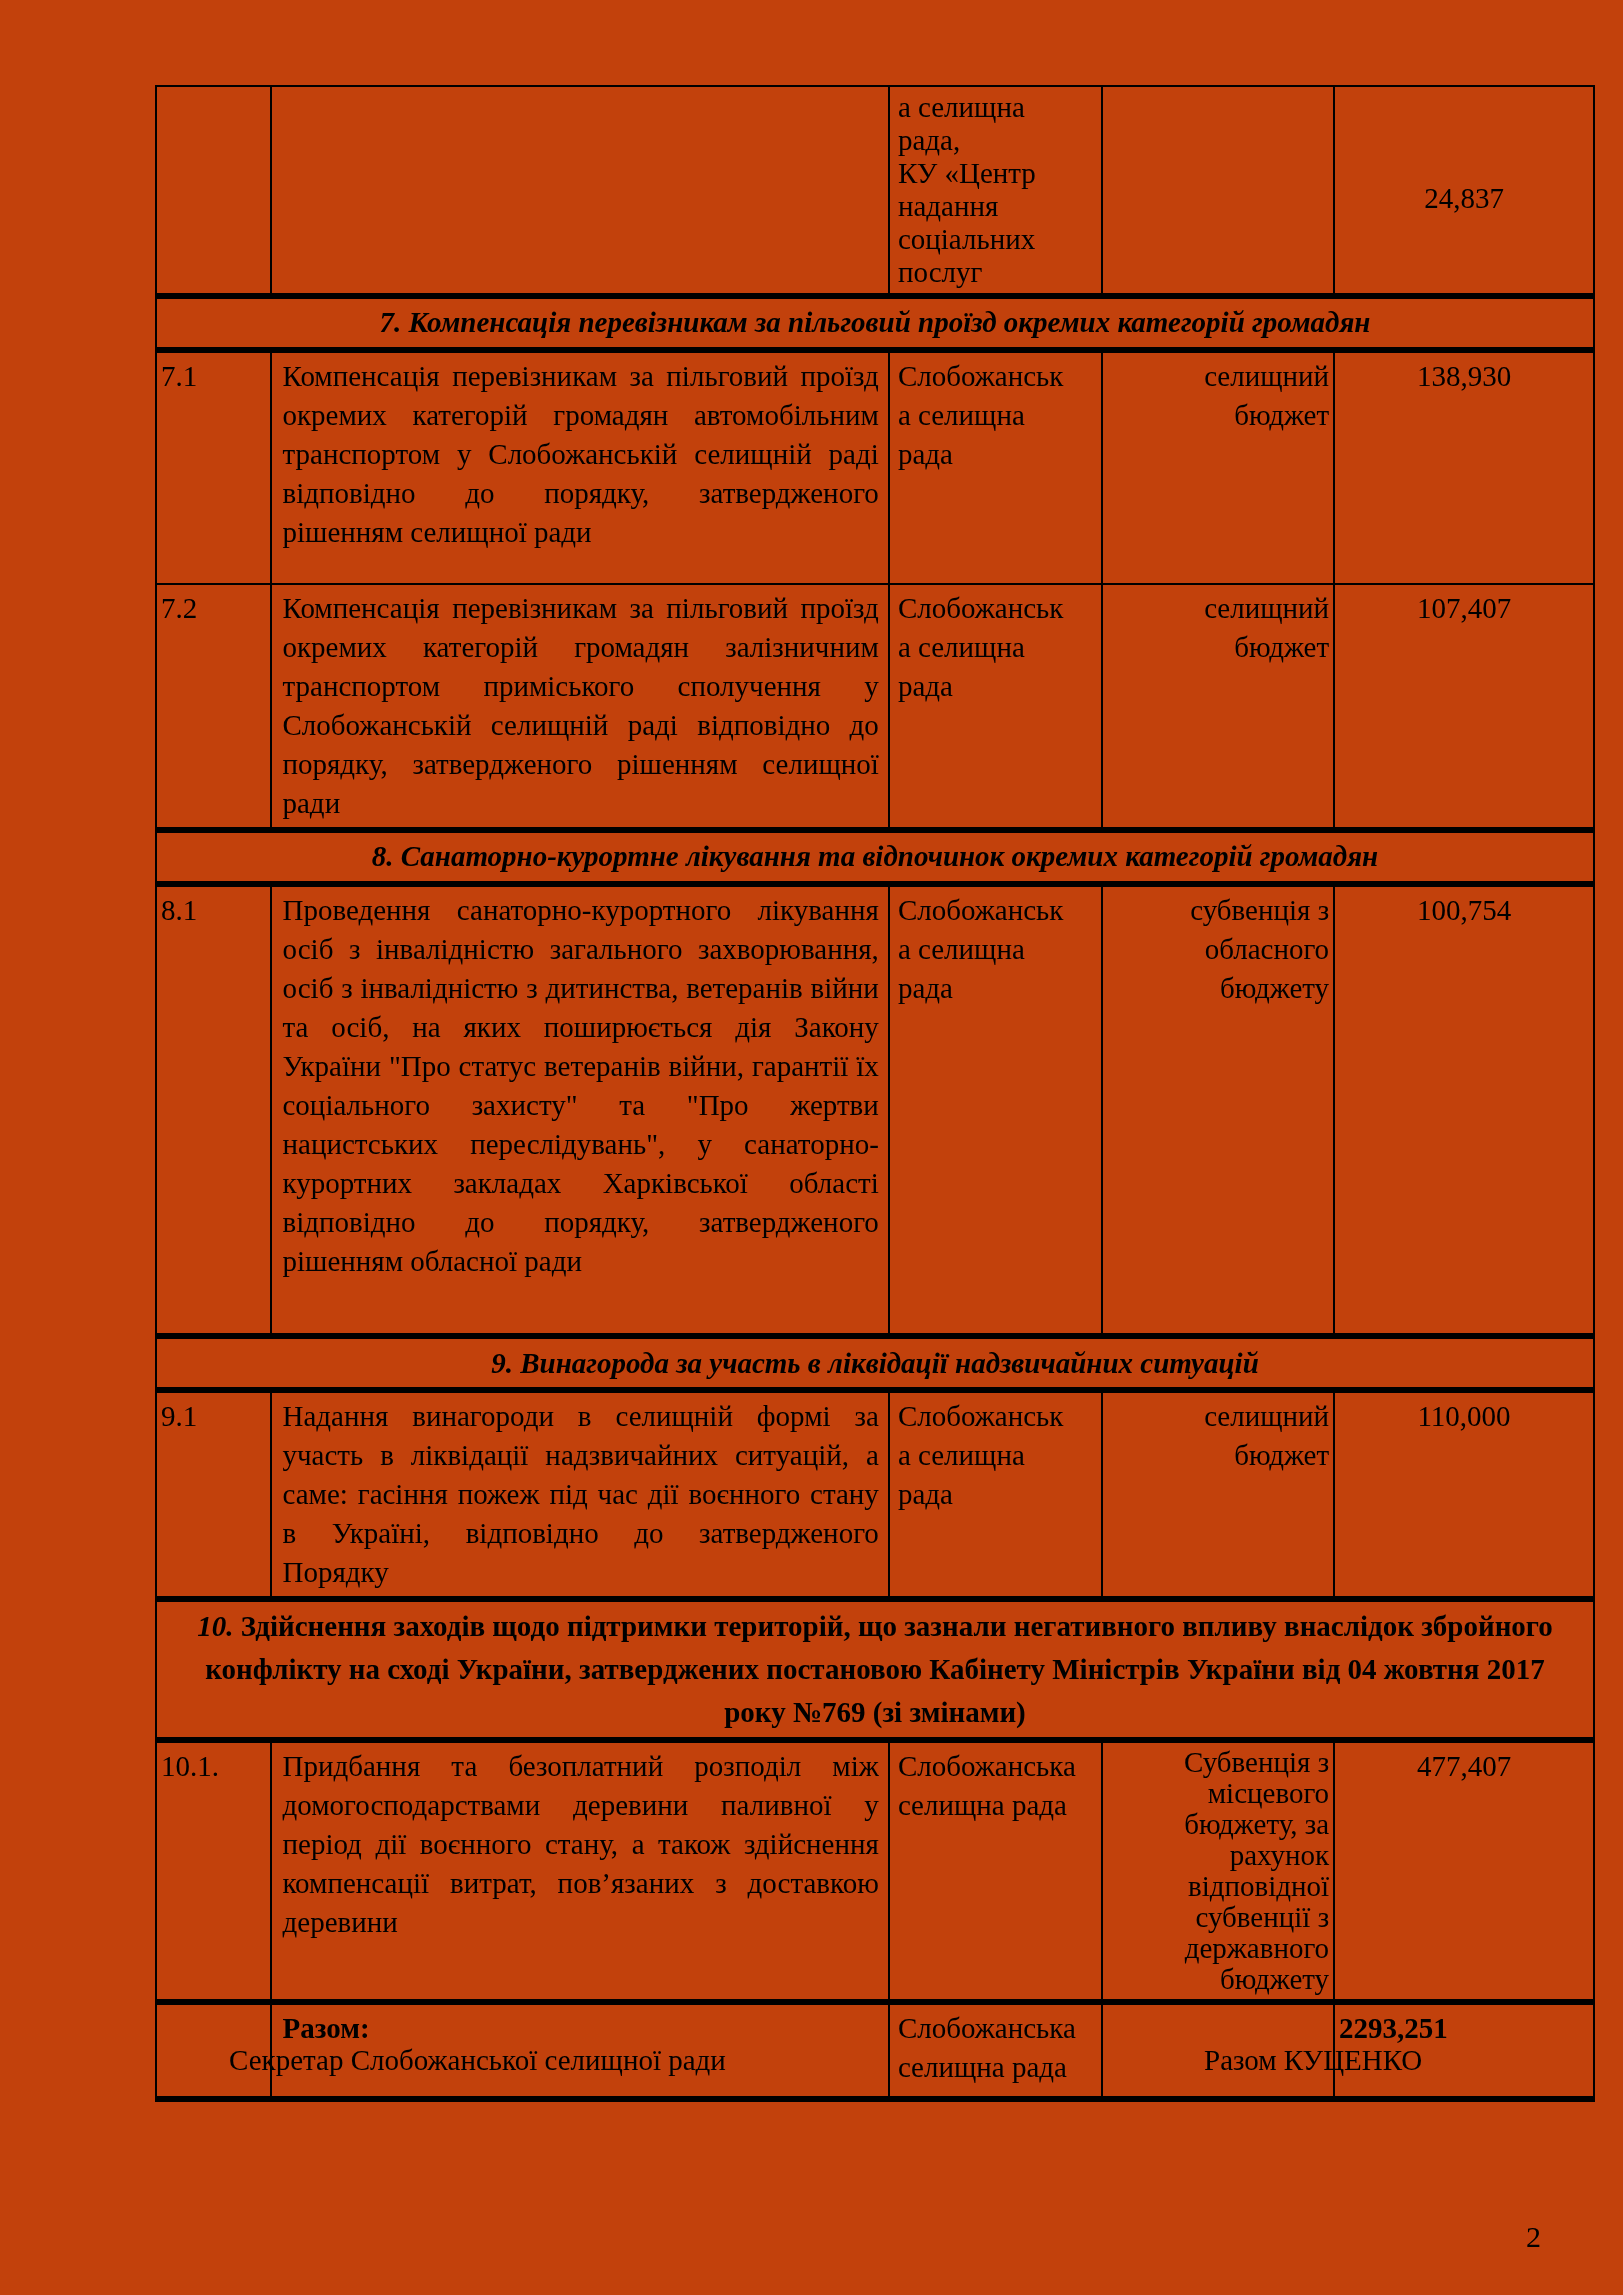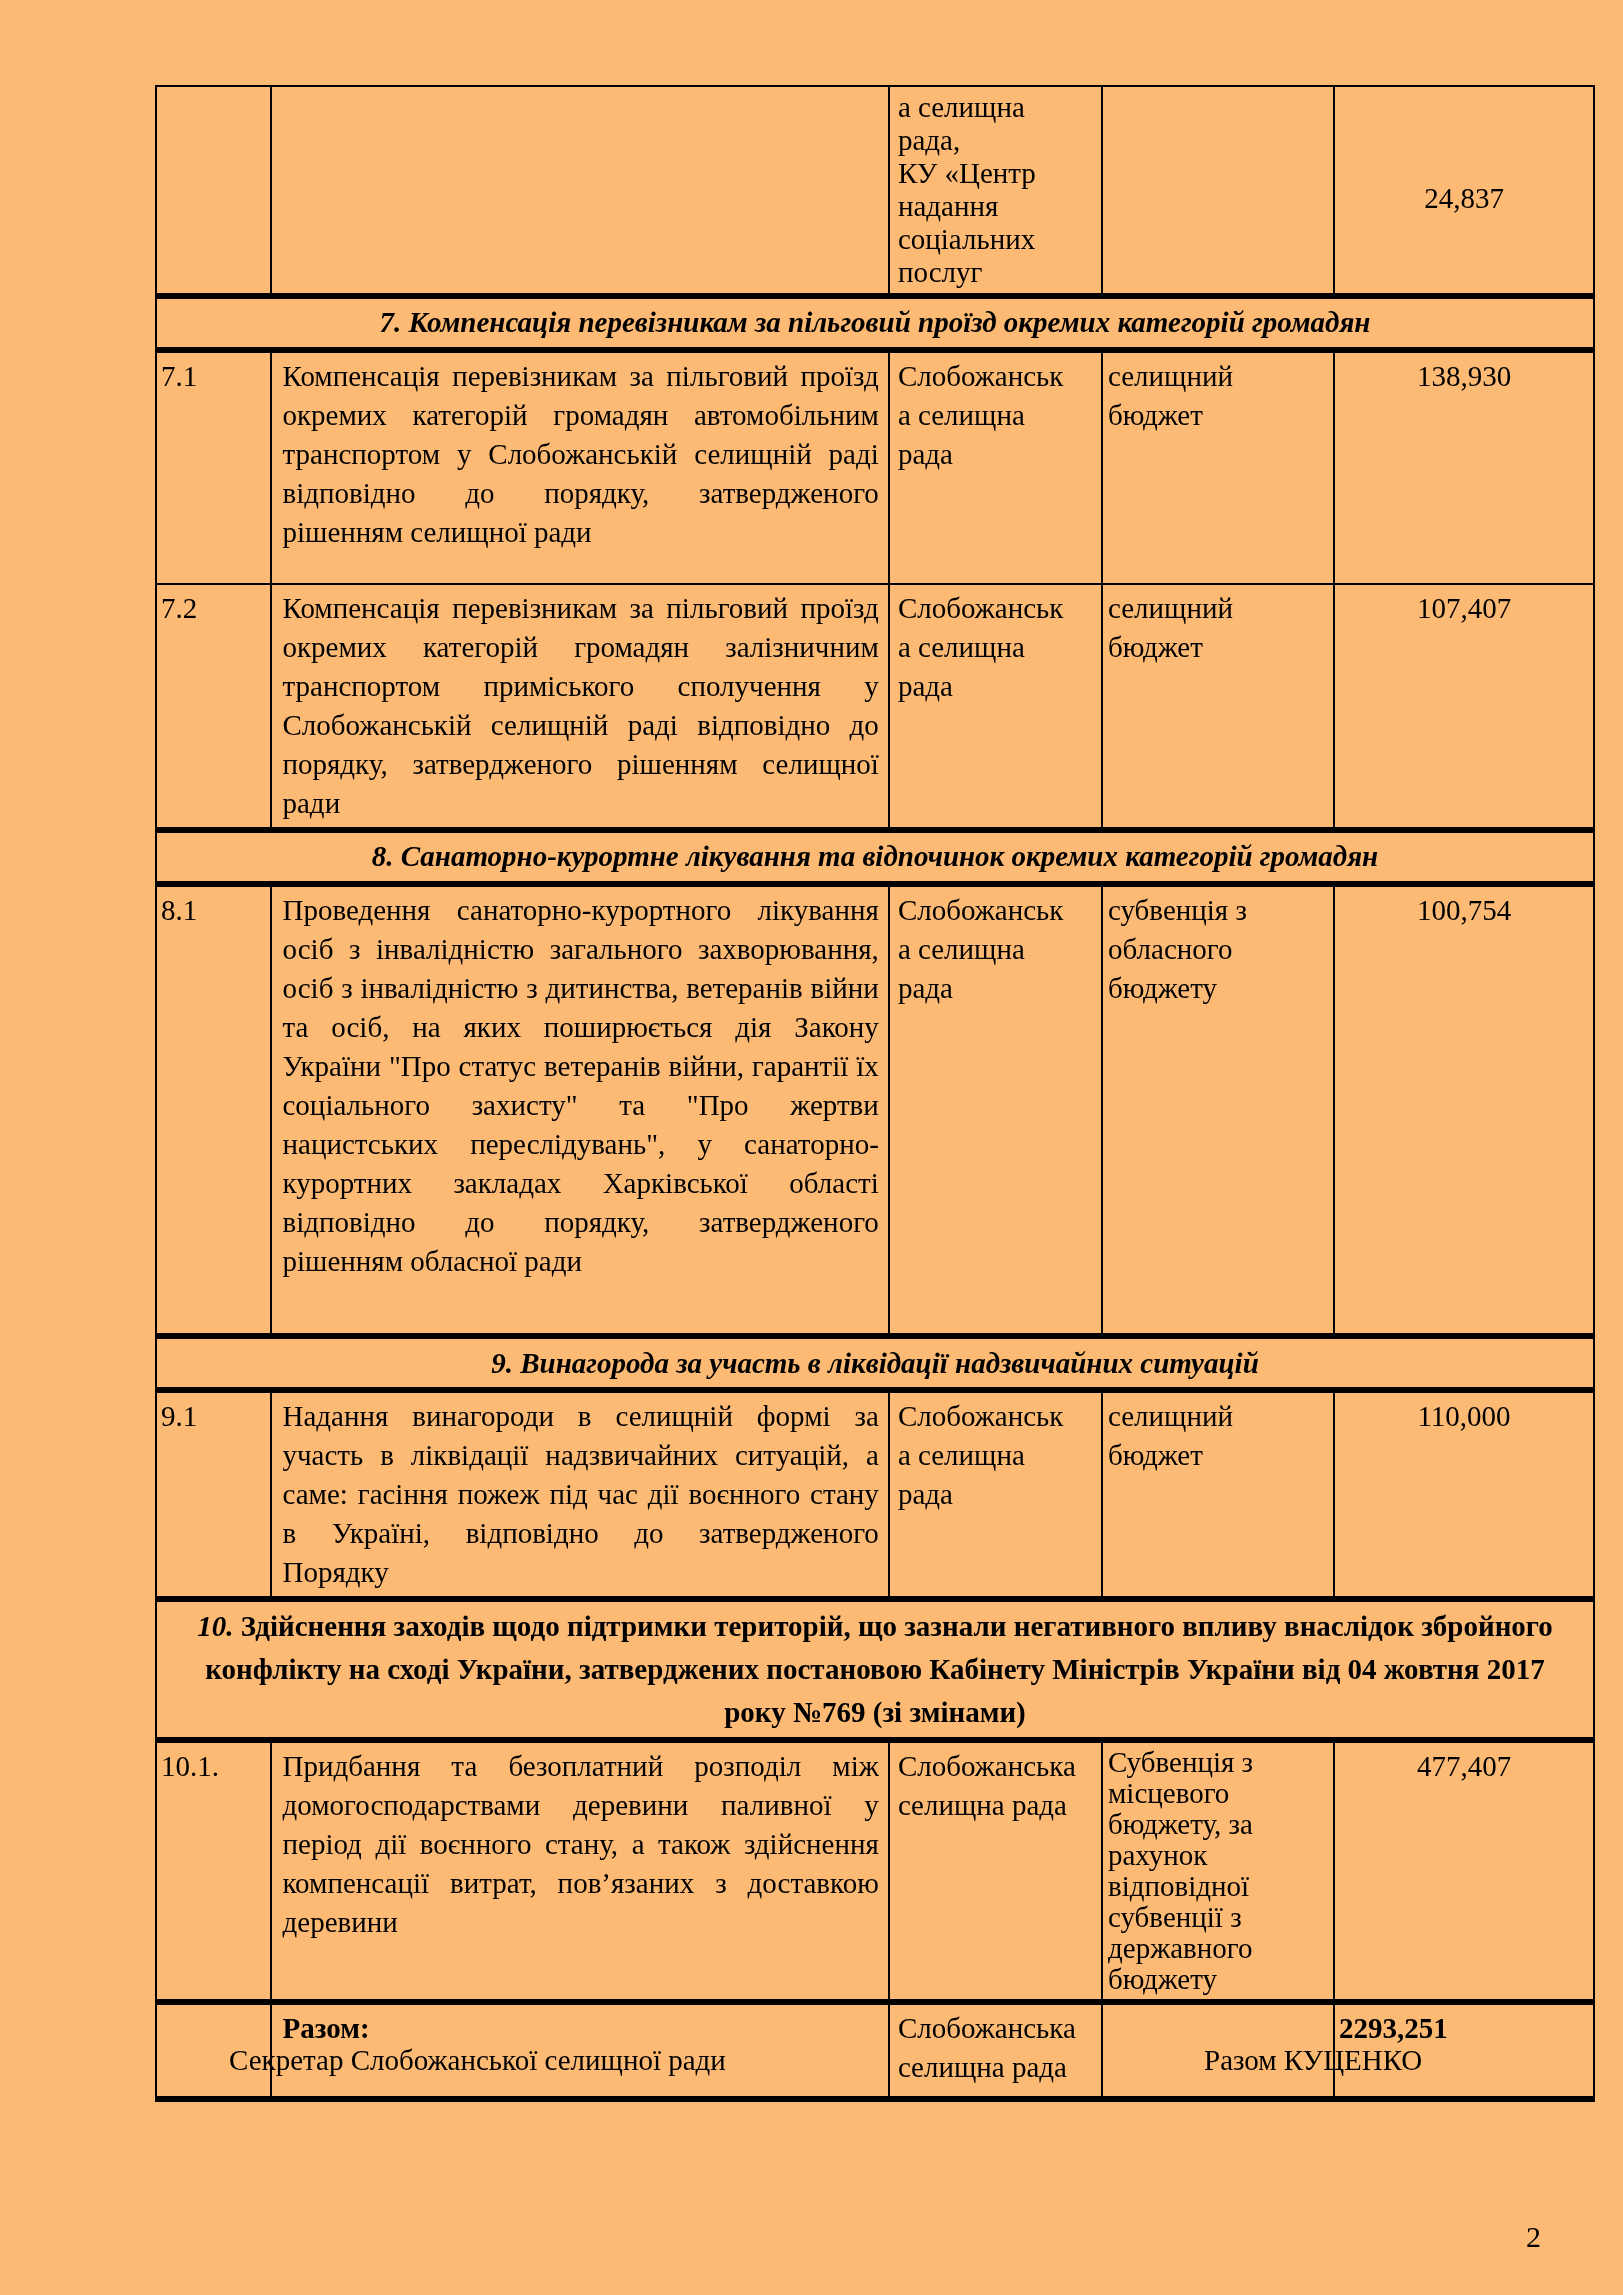--- a/index.html
+++ b/index.html
@@ -2,36 +2,36 @@
 <html style="font-size:10.5px"><head>
 <meta charset="utf-8">
 <style>
   html,body{margin:0;padding:0;}
   body{
     width:1623px;height:2295px;position:relative;
     background:#ffffff;color:#000000;
     font-family:"Liberation Serif","DejaVu Serif",serif;
     overflow:hidden;
   }
-  .sheet{position:absolute;inset:0;background:#fdba74;}
+  .sheet{position:absolute;inset:0;background:#c2410c;}
   table.budget{
     position:absolute;left:155px;top:85px;width:1437px;
     border-collapse:collapse;table-layout:fixed;
   }
   td{
     border:2.6px solid #000000;
     vertical-align:top;
     font-size:29px;line-height:39px;
     padding:3.9px 7.9px;
     word-wrap:break-word;
   }
   td.num-cell{padding-left:4px;padding-right:3.9px;text-align:left;}
   td.desc-cell{text-align:justify;padding-left:10.5px;padding-right:9.2px;}
   td.exec-cell{white-space:pre-line;text-align:left;padding-left:7.9px;padding-right:3.9px;}
-  td.fund-cell{white-space:pre-line;text-align:left;padding-left:5px;padding-right:3.9px;}
+  td.fund-cell{white-space:pre-line;text-align:right;padding-left:5px;padding-right:3.9px;}
   td.amount-cell{text-align:center;padding-left:3.9px;padding-right:3.9px;}
   td.carry-exec{line-height:33px;}
   td.carry-amount{padding-top:92px;}
   tr.section-row td{
     border-top-width:6.5px;border-bottom-width:6.5px;
     text-align:center;font-weight:bold;font-style:italic;
     padding:2.6px 17px;line-height:43px;
   }
   .sec-num{font-weight:bold;font-style:italic;}
   .sec-title{font-weight:bold;font-style:italic;}

